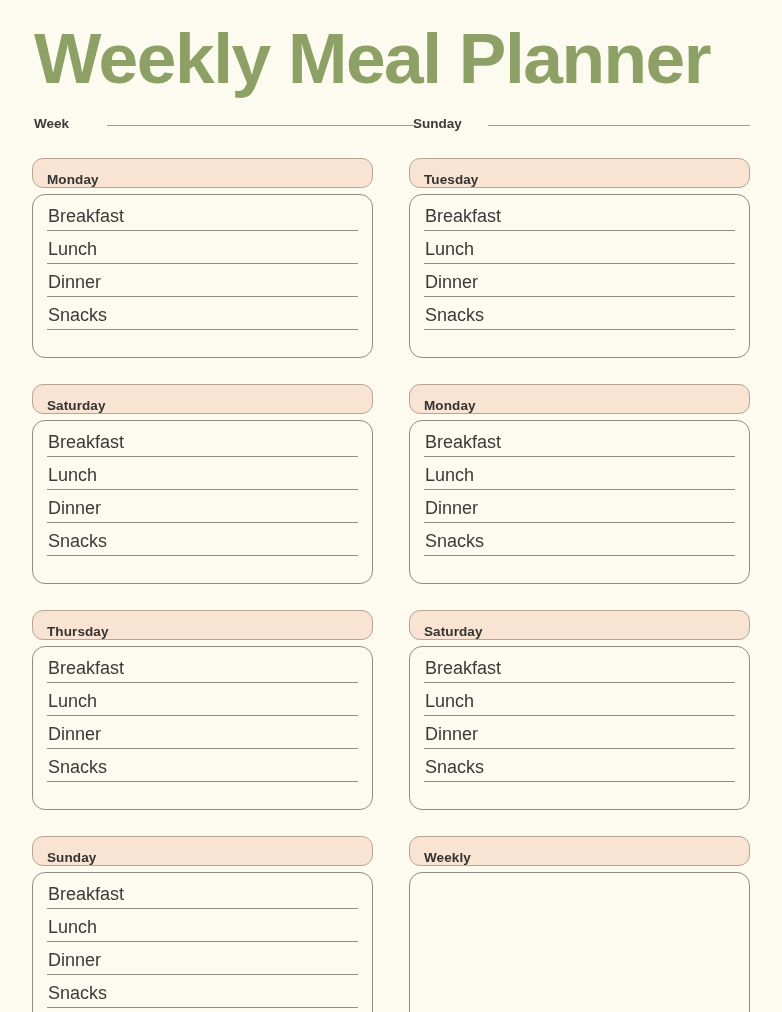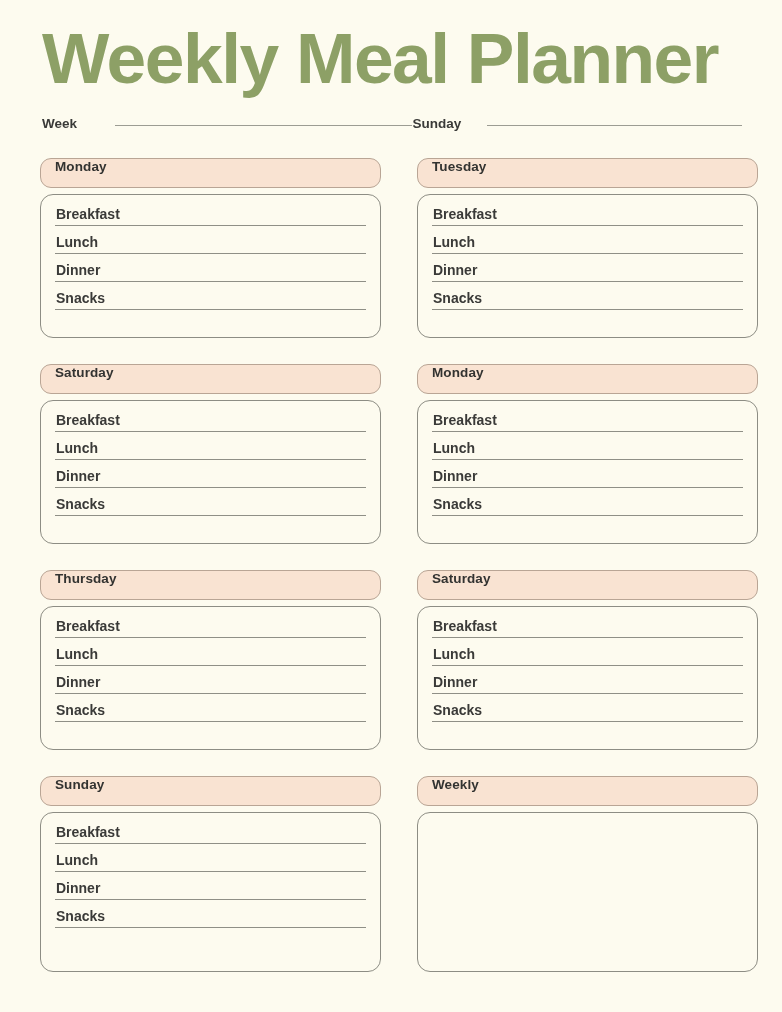--- a/index.html
+++ b/index.html
@@ -12,21 +12,21 @@
 
   body {
     background: #fdfbef;
     font-family: "Liberation Sans", sans-serif;
     position: relative;
   }
 
   .page {
     width: 782px;
     height: 860px;
-    padding: 0 40px;
+    padding: 0 32px;
     position: relative;
   }
 
   
   .title {
     color: #8da066;
     font-family: "Liberation Sans", sans-serif;
     font-weight: 700;
     font-size: 70px;
     line-height: 1;
@@ -85,21 +85,21 @@
     display: flex;
     flex-direction: column;
   }
 
   .card-header {
     background: #f9e3d2;
     border: 1.2px solid #b9a595;
     border-radius: 11px;
     height: 30px;
     display: flex;
-    align-items: flex-start;
+    align-items: flex-end;
     padding-left: 14px;
   }
 
   .card-header-label {
     font-size: 13.5px;
     font-weight: 700;
     color: #333331;
     letter-spacing: 0.1px;
   }
 
@@ -115,22 +115,22 @@
   .card-body.notes {
     min-height: 160px;
   }
 
   .meal-row {
     margin-bottom: 8px;
   }
   .meal-row:last-child { margin-bottom: 16px; }
 
   .meal-label {
-    font-size: 14px;
-    font-weight: 700;
+    font-size: 18px;
+    font-weight: 400;
     color: #3a3a38;
     display: block;
     margin-bottom: 3px;
     padding-left: 1px;
   }
 
   .meal-rule {
     height: 0;
     border-bottom: 1.15px solid #8f8f86;
     width: 100%;

